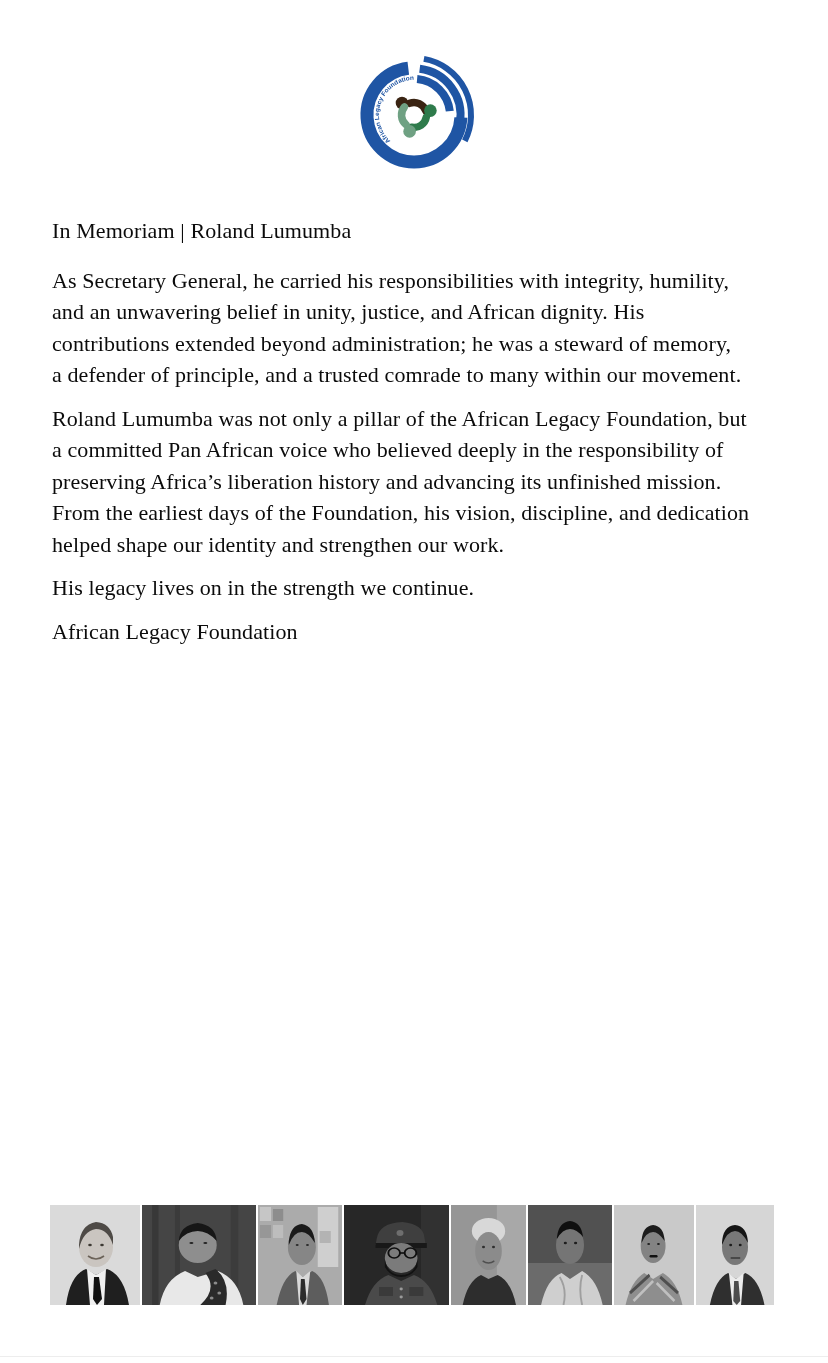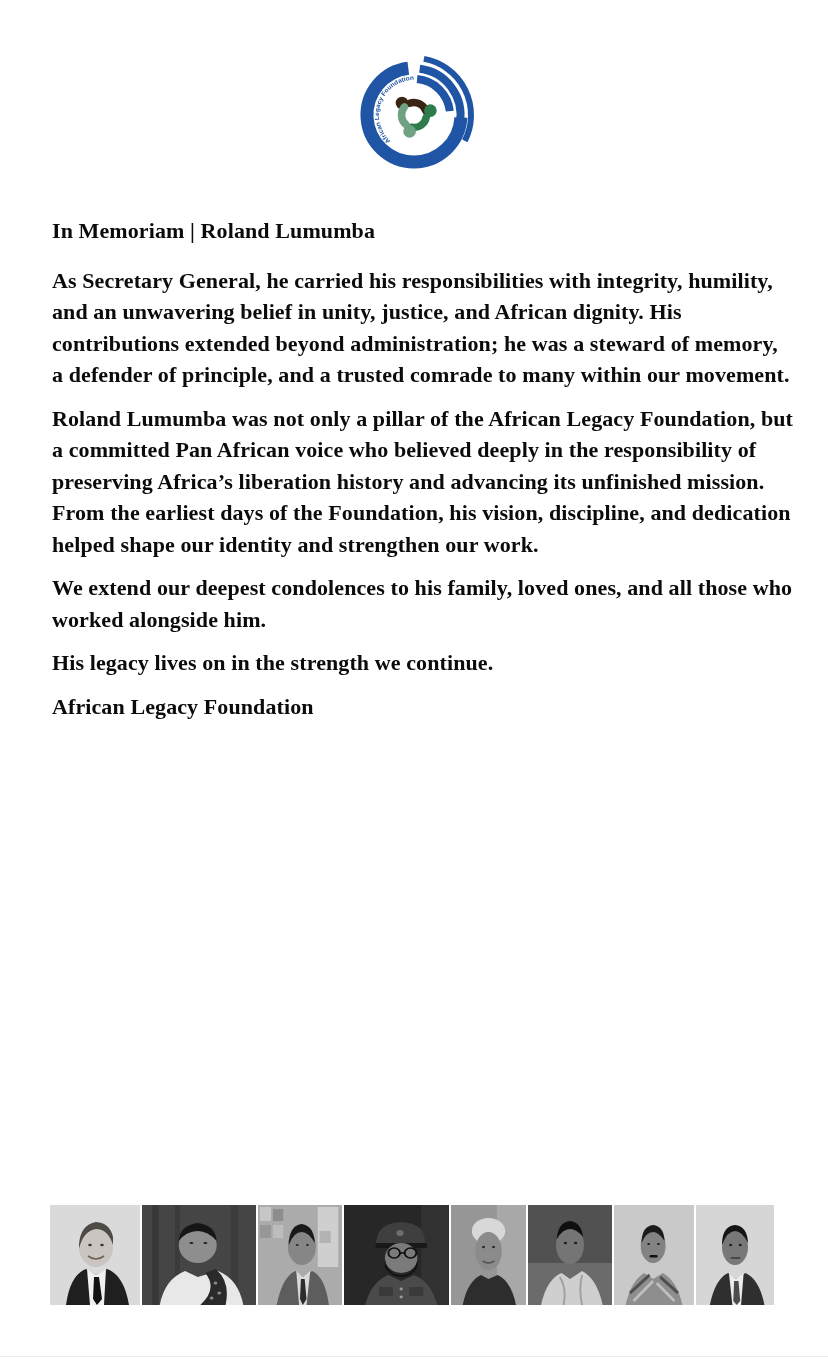--- a/index.html
+++ b/index.html
@@ -11,21 +11,21 @@
     font-family:"Liberation Serif","DejaVu Serif",serif;
     color:#0b0b0b;
   }
   .logo-wrap{
     padding-top:55px;
     display:flex;justify-content:center;
   }
   .logo-svg{width:132px;height:120px;display:block;}
   .content{padding:0 30px 0 52px;}
   .title,.subtitle,.para{
-    font-weight:bold;
+    font-weight:normal;
     font-size:22px;
     line-height:31.5px;
     white-space:pre-line;
     margin:0 0 12px 0;
     letter-spacing:0.1px;
   }
   .title{margin:40px 0 18px 0;}
   .subtitle{margin:0 0 61px 0;}
   .photo-strip{
     position:absolute;top:1205px;left:50px;
@@ -78,22 +78,20 @@
 
     <p class="para">As Secretary General, he carried his responsibilities with integrity, humility,
 and an unwavering belief in unity, justice, and African dignity. His
 contributions extended beyond administration; he was a steward of memory,
 a defender of principle, and a trusted comrade to many within our movement.</p>
     <p class="para">Roland Lumumba was not only a pillar of the African Legacy Foundation, but
 a committed Pan African voice who believed deeply in the responsibility of
 preserving Africa’s liberation history and advancing its unfinished mission.
 From the earliest days of the Foundation, his vision, discipline, and dedication
 helped shape our identity and strengthen our work.</p>
-    <p class="para">We extend our deepest condolences to his family, loved ones, and all those who
-worked alongside him.</p>
     <p class="para">His legacy lives on in the strength we continue.</p>
     <p class="para">African Legacy Foundation</p>
   </main>
 
   <div class="photo-strip">
 
     <figure class="photo" style="width:90px" aria-label="Black-and-white portrait 1 — statesman in dark suit and tie">
       <svg viewBox="0 0 90 100" preserveAspectRatio="none">
         <rect width="90" height="100" fill="#dadada"></rect>
         <ellipse cx="46" cy="42" rx="17" ry="20" fill="#cac5c0"></ellipse>

